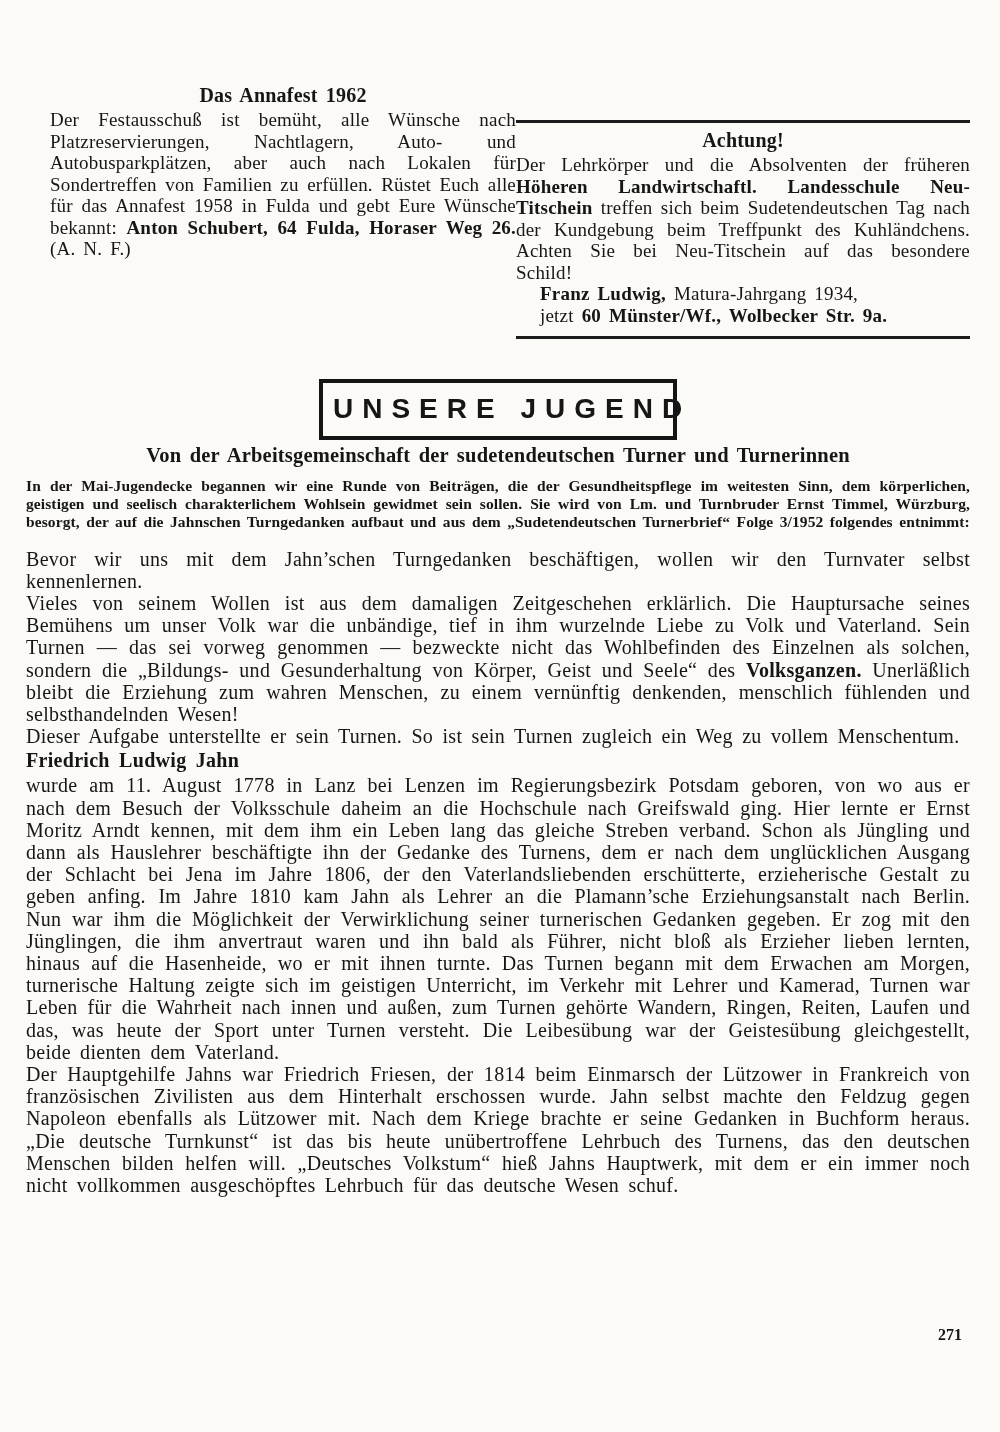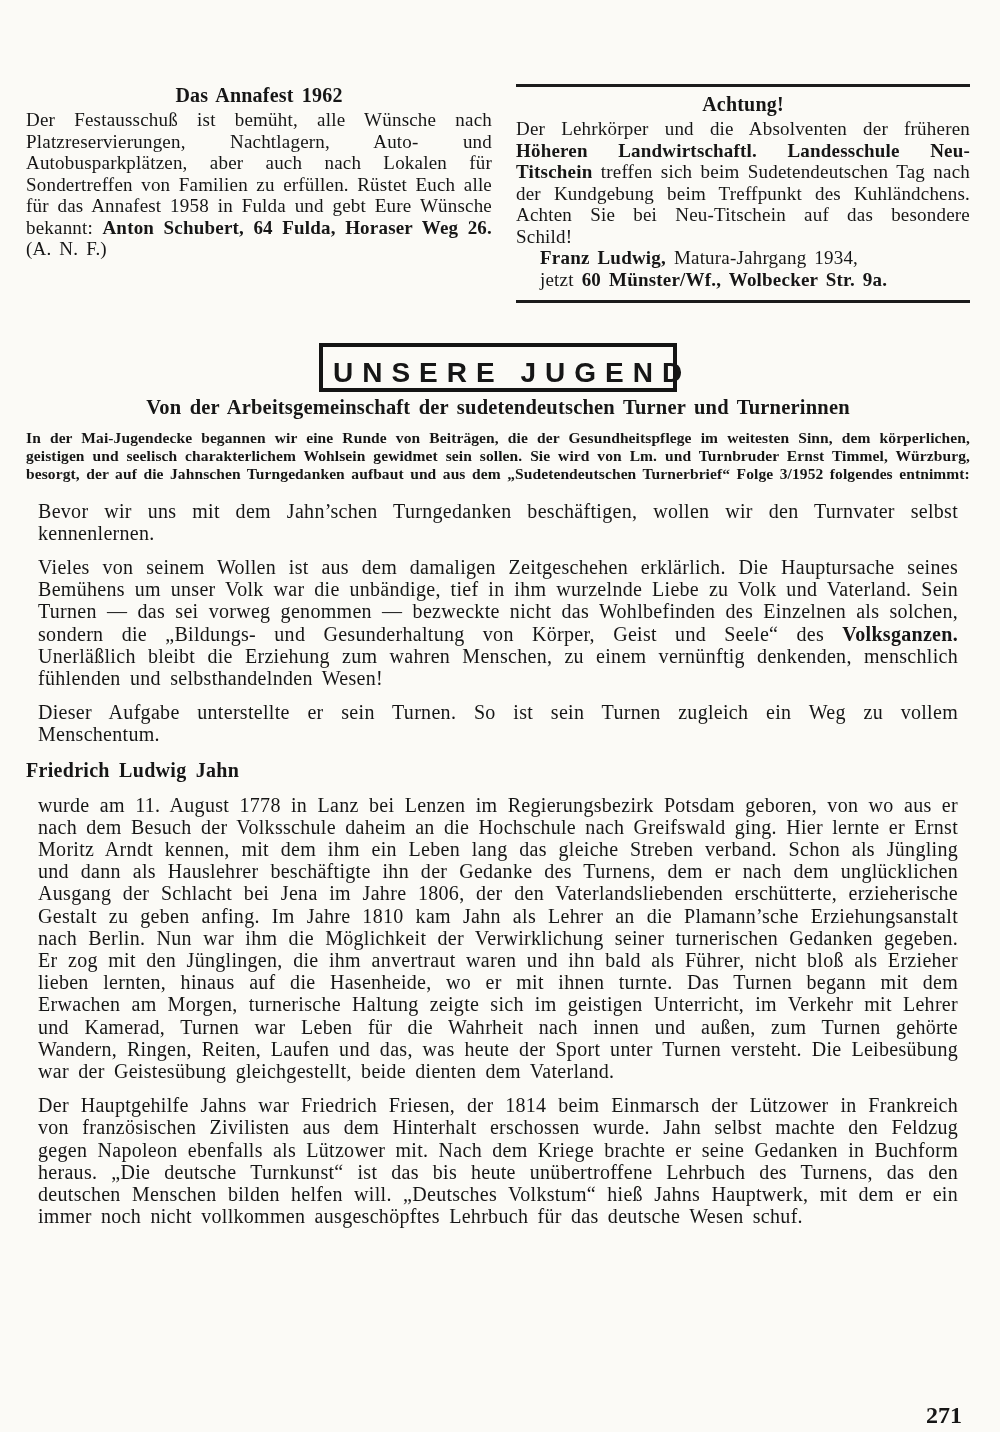--- a/index.html
+++ b/index.html
@@ -15,32 +15,31 @@
     background: #fbfaf6;
     color: #161616;
     font-family: "Liberation Serif", "DejaVu Serif", serif;
     overflow: hidden;
     box-sizing: border-box;
     padding: 84px 30px 0 26px;
   }
   
   .columns {
     display: flex;
-    gap: 24px;
     justify-content: flex-end;
   }
   .col {
     font-size: 19px;
     line-height: 21.5px;
     letter-spacing: 0.2px;
     word-spacing: 3px;
     text-align: justify;
   }
   .col-left  { width: 466px; }
-  .col-right { width: 454px; }
+  .col-right { width: 454px; margin-top: 36px; }
   .col p { margin: 0; }
   .col-title {
     margin: 0 0 3px 0;
     text-align: center;
     font-weight: 700;
     font-size: 20px;
     line-height: 22px;
   }
   .rule {
     border: none;
@@ -53,21 +52,21 @@
     margin: 0;
     padding-left: 24px;
     text-align: left;
   }
   b, .b { font-weight: 700; }
   
   .jugend-box {
     width: 330px;
     margin: 40px auto 0 auto;
     border: 4px solid #141414;
-    padding: 11px 10px 0 10px;
+    padding: 11px 10px 12px 10px;
     text-align: center;
   }
   .jugend-box .box-title {
     font-family: "Liberation Sans", "DejaVu Sans", sans-serif;
     font-weight: 700;
     font-size: 28px;
     line-height: 30px;
     letter-spacing: 9px;
     white-space: nowrap;
   }
@@ -93,34 +92,34 @@
   }
   
   .bodytext {
     margin-top: 4px;
     font-size: 20px;
     line-height: 22.2px;
     letter-spacing: 0.3px;
     word-spacing: 4px;
     text-align: justify;
   }
-  .bodytext p { margin: 12px; }
+  .bodytext p { margin: 0; }
   .jahn-heading {
     margin: 1px 0 2px 0;
     font-weight: 700;
     font-size: 20px;
     line-height: 24px;
   }
   
   .page-number {
     position: absolute;
-    top: 1402px;
+    top: 1326px;
     right: 38px;
     font-weight: 700;
-    font-size: 24px;
+    font-size: 16px;
   }
 </style>
 </head>
 <body>
 
 <div class="page">
 
   <div class="columns">
 
     <div class="col col-left">

